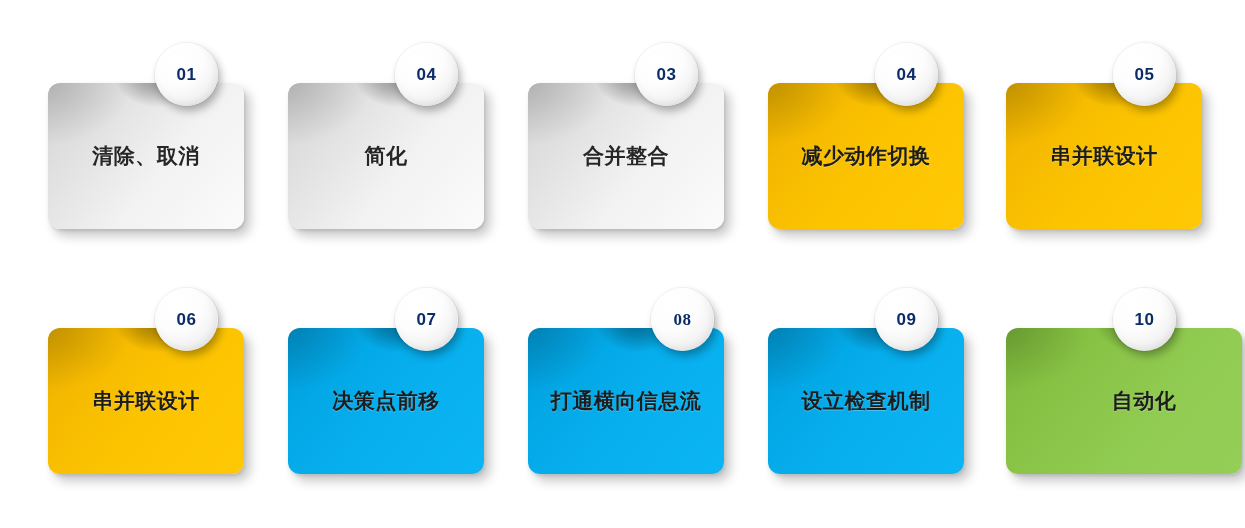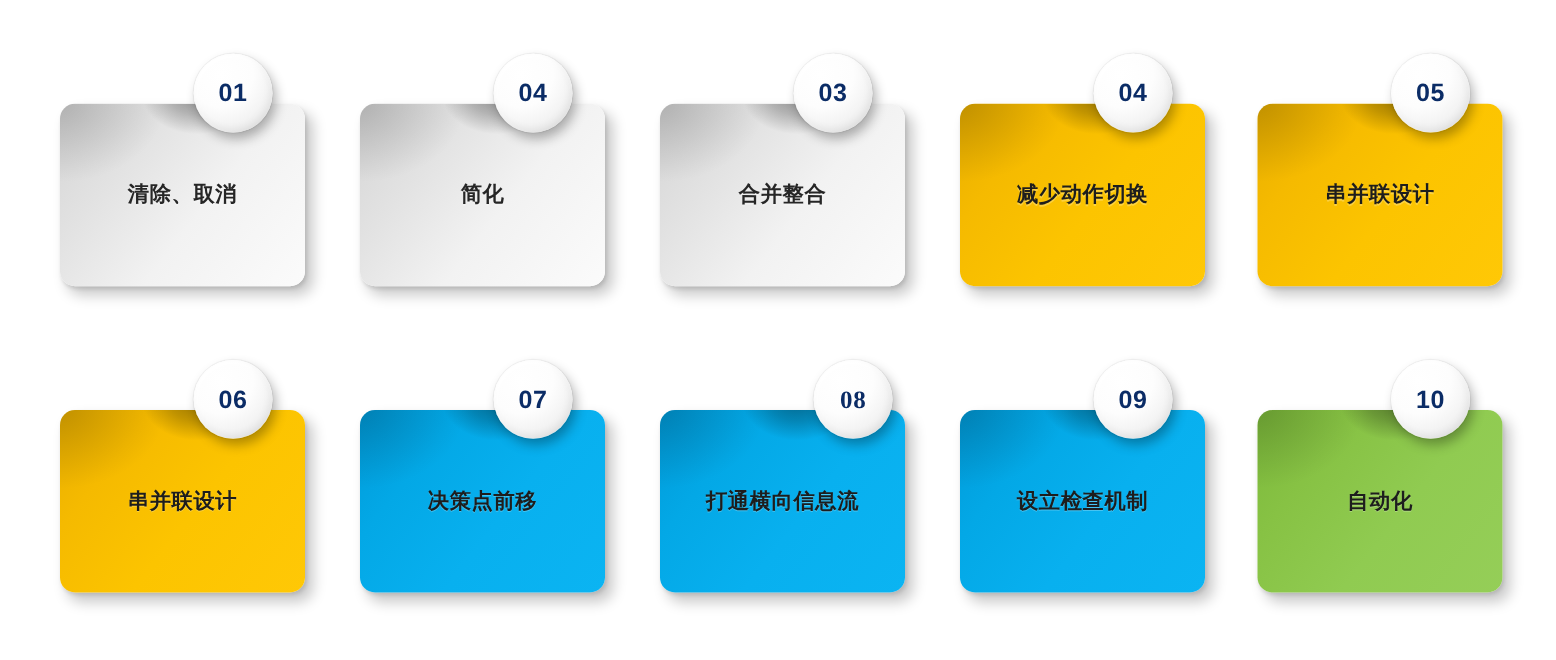--- a/index.html
+++ b/index.html
@@ -51,21 +51,21 @@
     left: 0; top: 0; right: 0; bottom: 0;
     background:
       radial-gradient(ellipse 62px 46px at 56% -6%, rgba(0,0,0,0.40) 0%, rgba(0,0,0,0.22) 38%, rgba(0,0,0,0.0) 72%),
       radial-gradient(ellipse 120px 90px at 0% 0%, rgba(0,0,0,0.17) 0%, rgba(0,0,0,0.0) 70%);
     pointer-events: none;
   }
 
   .card-label {
     position: relative;
     z-index: 2;
-    font-size: 17px;
+    font-size: 21px;
     font-weight: bold;
     letter-spacing: 0.5px;
     line-height: 1.2;
     white-space: nowrap;
     color: #1d1d1d;
     text-shadow: 0 1px 0 rgba(255,255,255,0.25);
   }
 
   
   .card.gray {
@@ -76,20 +76,21 @@
   .card.amber {
     background: linear-gradient(128deg, #e8ae00 0%, #f5ba00 24%, #fcc400 55%, #ffc806 100%);
   }
 
   .card.blue {
     background: linear-gradient(128deg, #009ad8 0%, #03a8e6 26%, #08b0ef 58%, #0bb4f2 100%);
   }
 
   .card.green {
     background: linear-gradient(128deg, #7cb93a 0%, #87c244 26%, #90cb51 58%, #95ce58 100%);
+    padding-left: 40px;
   }
 
   
   .badge {
     position: absolute;
     width: 63px;
     height: 63px;
     border-radius: 50%;
     background:
       radial-gradient(circle at 34% 26%, #ffffff 0%, #fdfdfd 42%, #f0f0f0 74%, #dcdcdc 100%);
@@ -98,21 +99,21 @@
       0 0 0 1px rgba(0, 0, 0, 0.045),
       inset -2px -3px 6px rgba(0, 0, 0, 0.055),
       inset 2px 3px 5px rgba(255, 255, 255, 0.9);
     display: flex;
     align-items: center;
     justify-content: center;
     z-index: 5;
   }
 
   .badge-num {
-    font-size: 20px;
+    font-size: 17px;
     font-weight: bold;
     color: #0b2c66;
     letter-spacing: 0.5px;
     line-height: 1;
   }
 </style>
 </head>
 <body>
 
 <div id="stage">

